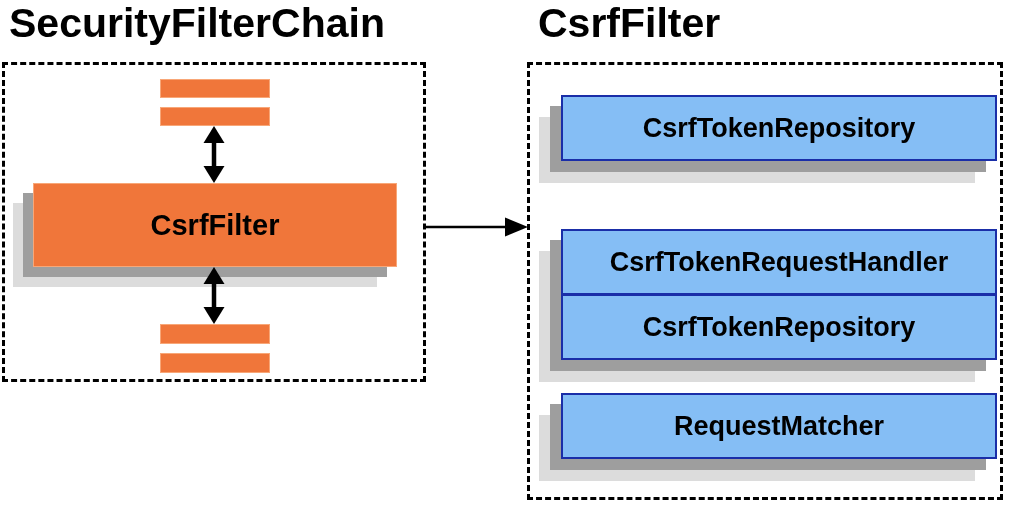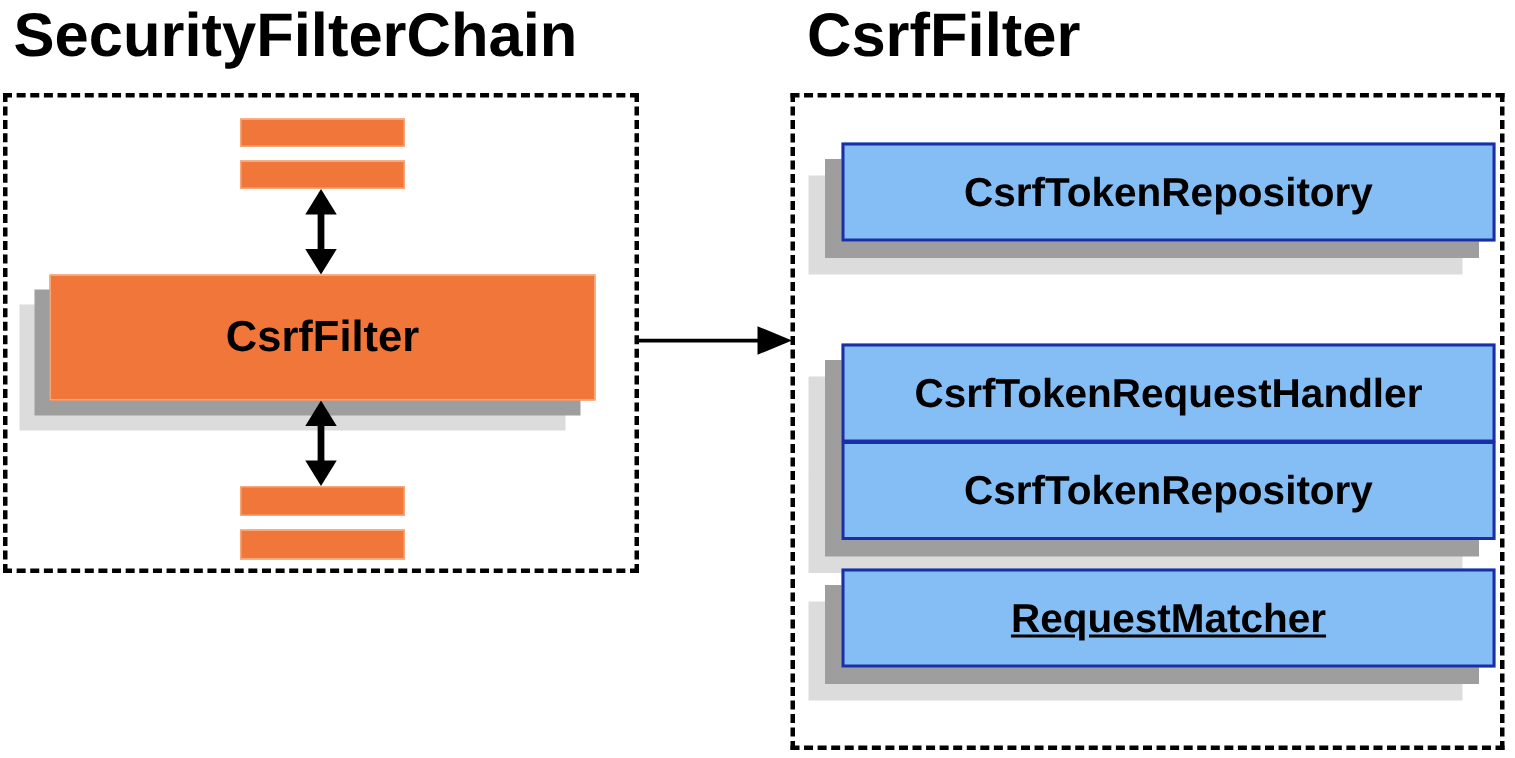--- a/index.html
+++ b/index.html
@@ -105,17 +105,17 @@
   </div>
 
   <div class="component-box" style="top:194px;margin-top:35px;">
     <span>CsrfTokenRequestHandler</span>
   </div>
 
   <div class="component-box" style="top:294px;">
     <span>CsrfTokenRepository</span>
   </div>
 
-  <div class="component-box" style="top:379px;text-decoration:underline;">
+  <div class="component-box" style="top:393px;">
     <span>RequestMatcher</span>
   </div>
 
 </div>
 
 </body></html>

